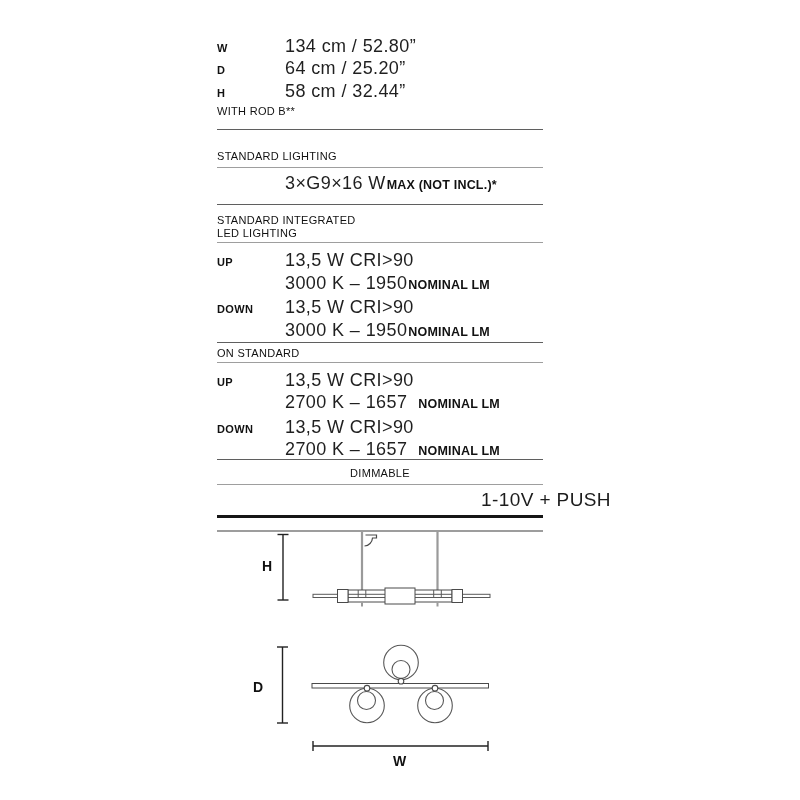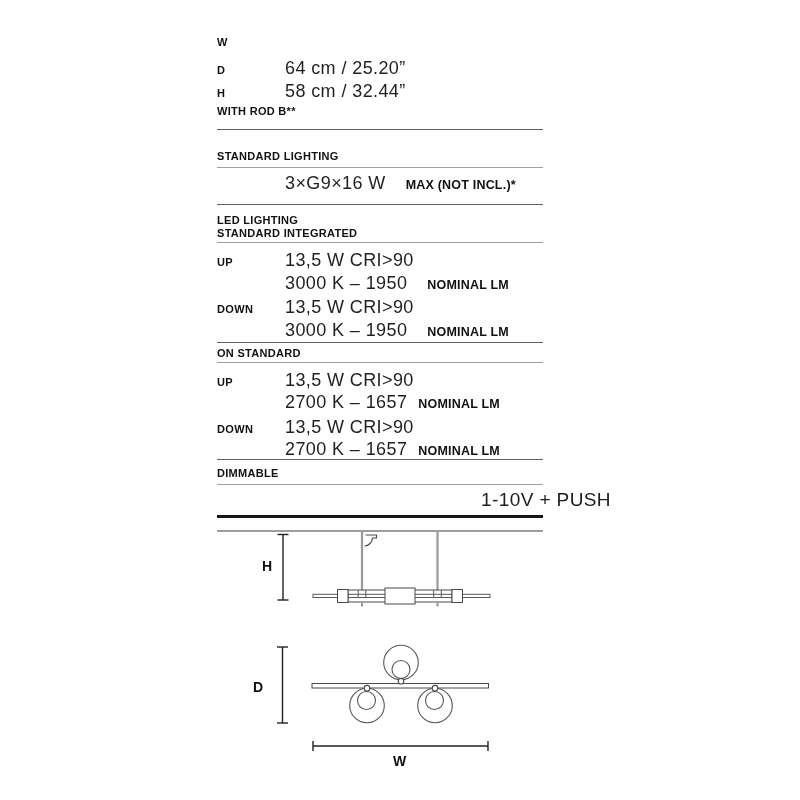--- a/index.html
+++ b/index.html
@@ -14,46 +14,47 @@
   .row-label {
     width:68px; flex:0 0 68px; font-size:11px; font-weight:700;
     letter-spacing:0.4px; color:#111;
   }
   .big { font-size:18px; letter-spacing:0.4px; color:#1f1f1f; }
   .dim-row { height:22.4px; }
   .big-line { line-height:22.6px; }
   .rows-tight .big-line { line-height:22.4px; }
 
   .note, .hdr {
-    font-size:11px; font-weight:700; letter-spacing:0.3px; color:#111;
+    font-size:11px; font-weight:400; letter-spacing:0.3px; color:#111;
     line-height:12.6px;
   }
   .sc {
     font-size:12.5px; font-weight:700; letter-spacing:0.2px; color:#111;
-    margin-left:20px;
+    margin-left:1px;
   }
   .indent { padding-left:68px; }
 
   .rule { height:0; border-top:1px solid #5f5f5f; }
   .rule-light { height:0; border-top:1px solid #9e9e9e; }
   .rule-thick { height:3px; background:#161616; }
 
   .dimmable-value { font-size:19px; letter-spacing:0.4px;text-align:right; }
 
   svg .dimtext { font:700 14px "Liberation Sans", sans-serif; fill:#111; }
 </style>
 </head>
 <body>
 
 <div class="sheet">
   <div class="spec">
 
     <div class="abs" style="top:36px;">
       <div class="dim-row">
         <div class="row-label">W</div>
+        <div class="big">134 cm / 52.80”</div>
       </div>
       <div class="dim-row">
         <div class="row-label">D</div>
         <div class="big">64 cm / 25.20”</div>
       </div>
       <div class="dim-row">
         <div class="row-label">H</div>
         <div class="big">58 cm / 32.44”</div>
       </div>
     </div>
@@ -63,22 +64,22 @@
     <div class="abs rule" style="top:129px;"></div>
 
     <div class="abs hdr" style="top:150px;">STANDARD LIGHTING</div>
     <div class="abs rule-light" style="top:167px;"></div>
     <div class="abs big big-line indent" style="top:172px;">
       <span>3×G9×16 W</span><span class="sc">MAX (NOT INCL.)*</span>
     </div>
     <div class="abs rule" style="top:204px;"></div>
 
     <div class="abs" style="top:214px;">
+      <div class="hdr">STANDARD INTEGRATED</div>
       <div class="hdr">LED LIGHTING</div>
-      <div class="hdr">STANDARD INTEGRATED</div>
     </div>
     <div class="abs rule-light" style="top:242px;"></div>
 
     <div class="abs" style="top:249px;">
       <div class="spec-row">
         <div class="row-label">UP</div>
         <div>
           <div class="big big-line">13,5 W CRI&gt;90</div>
           <div class="big big-line">
             <span>3000 K – 1950</span><span class="sc">NOMINAL LM</span>
@@ -117,21 +118,21 @@
           <div class="big big-line">13,5 W CRI&gt;90</div>
           <div class="big big-line">
             <span>2700 K – 1657</span><span class="sc" style="margin-left:11px;">NOMINAL LM</span>
           </div>
         </div>
       </div>
     </div>
 
     <div class="abs rule" style="top:459px;"></div>
 
-    <div class="abs hdr" style="top:466.5px;">DIMMABLE</div>
+    <div class="abs hdr" style="top:466.5px;text-align:center;">DIMMABLE</div>
     <div class="abs rule-light" style="top:484px;"></div>
     <div class="abs dimmable-value indent" style="top:489px;">1-10V + PUSH</div>
 
     <div class="abs rule-thick" style="top:515px;"></div>
   </div>
 
   <svg style="position:absolute; left:200px; top:524px;" width="360" height="96" viewBox="200 524 360 96">
 
     <line x1="217" y1="531" x2="543" y2="531" stroke="#3c3c3c" stroke-width="1.2"></line>
 

